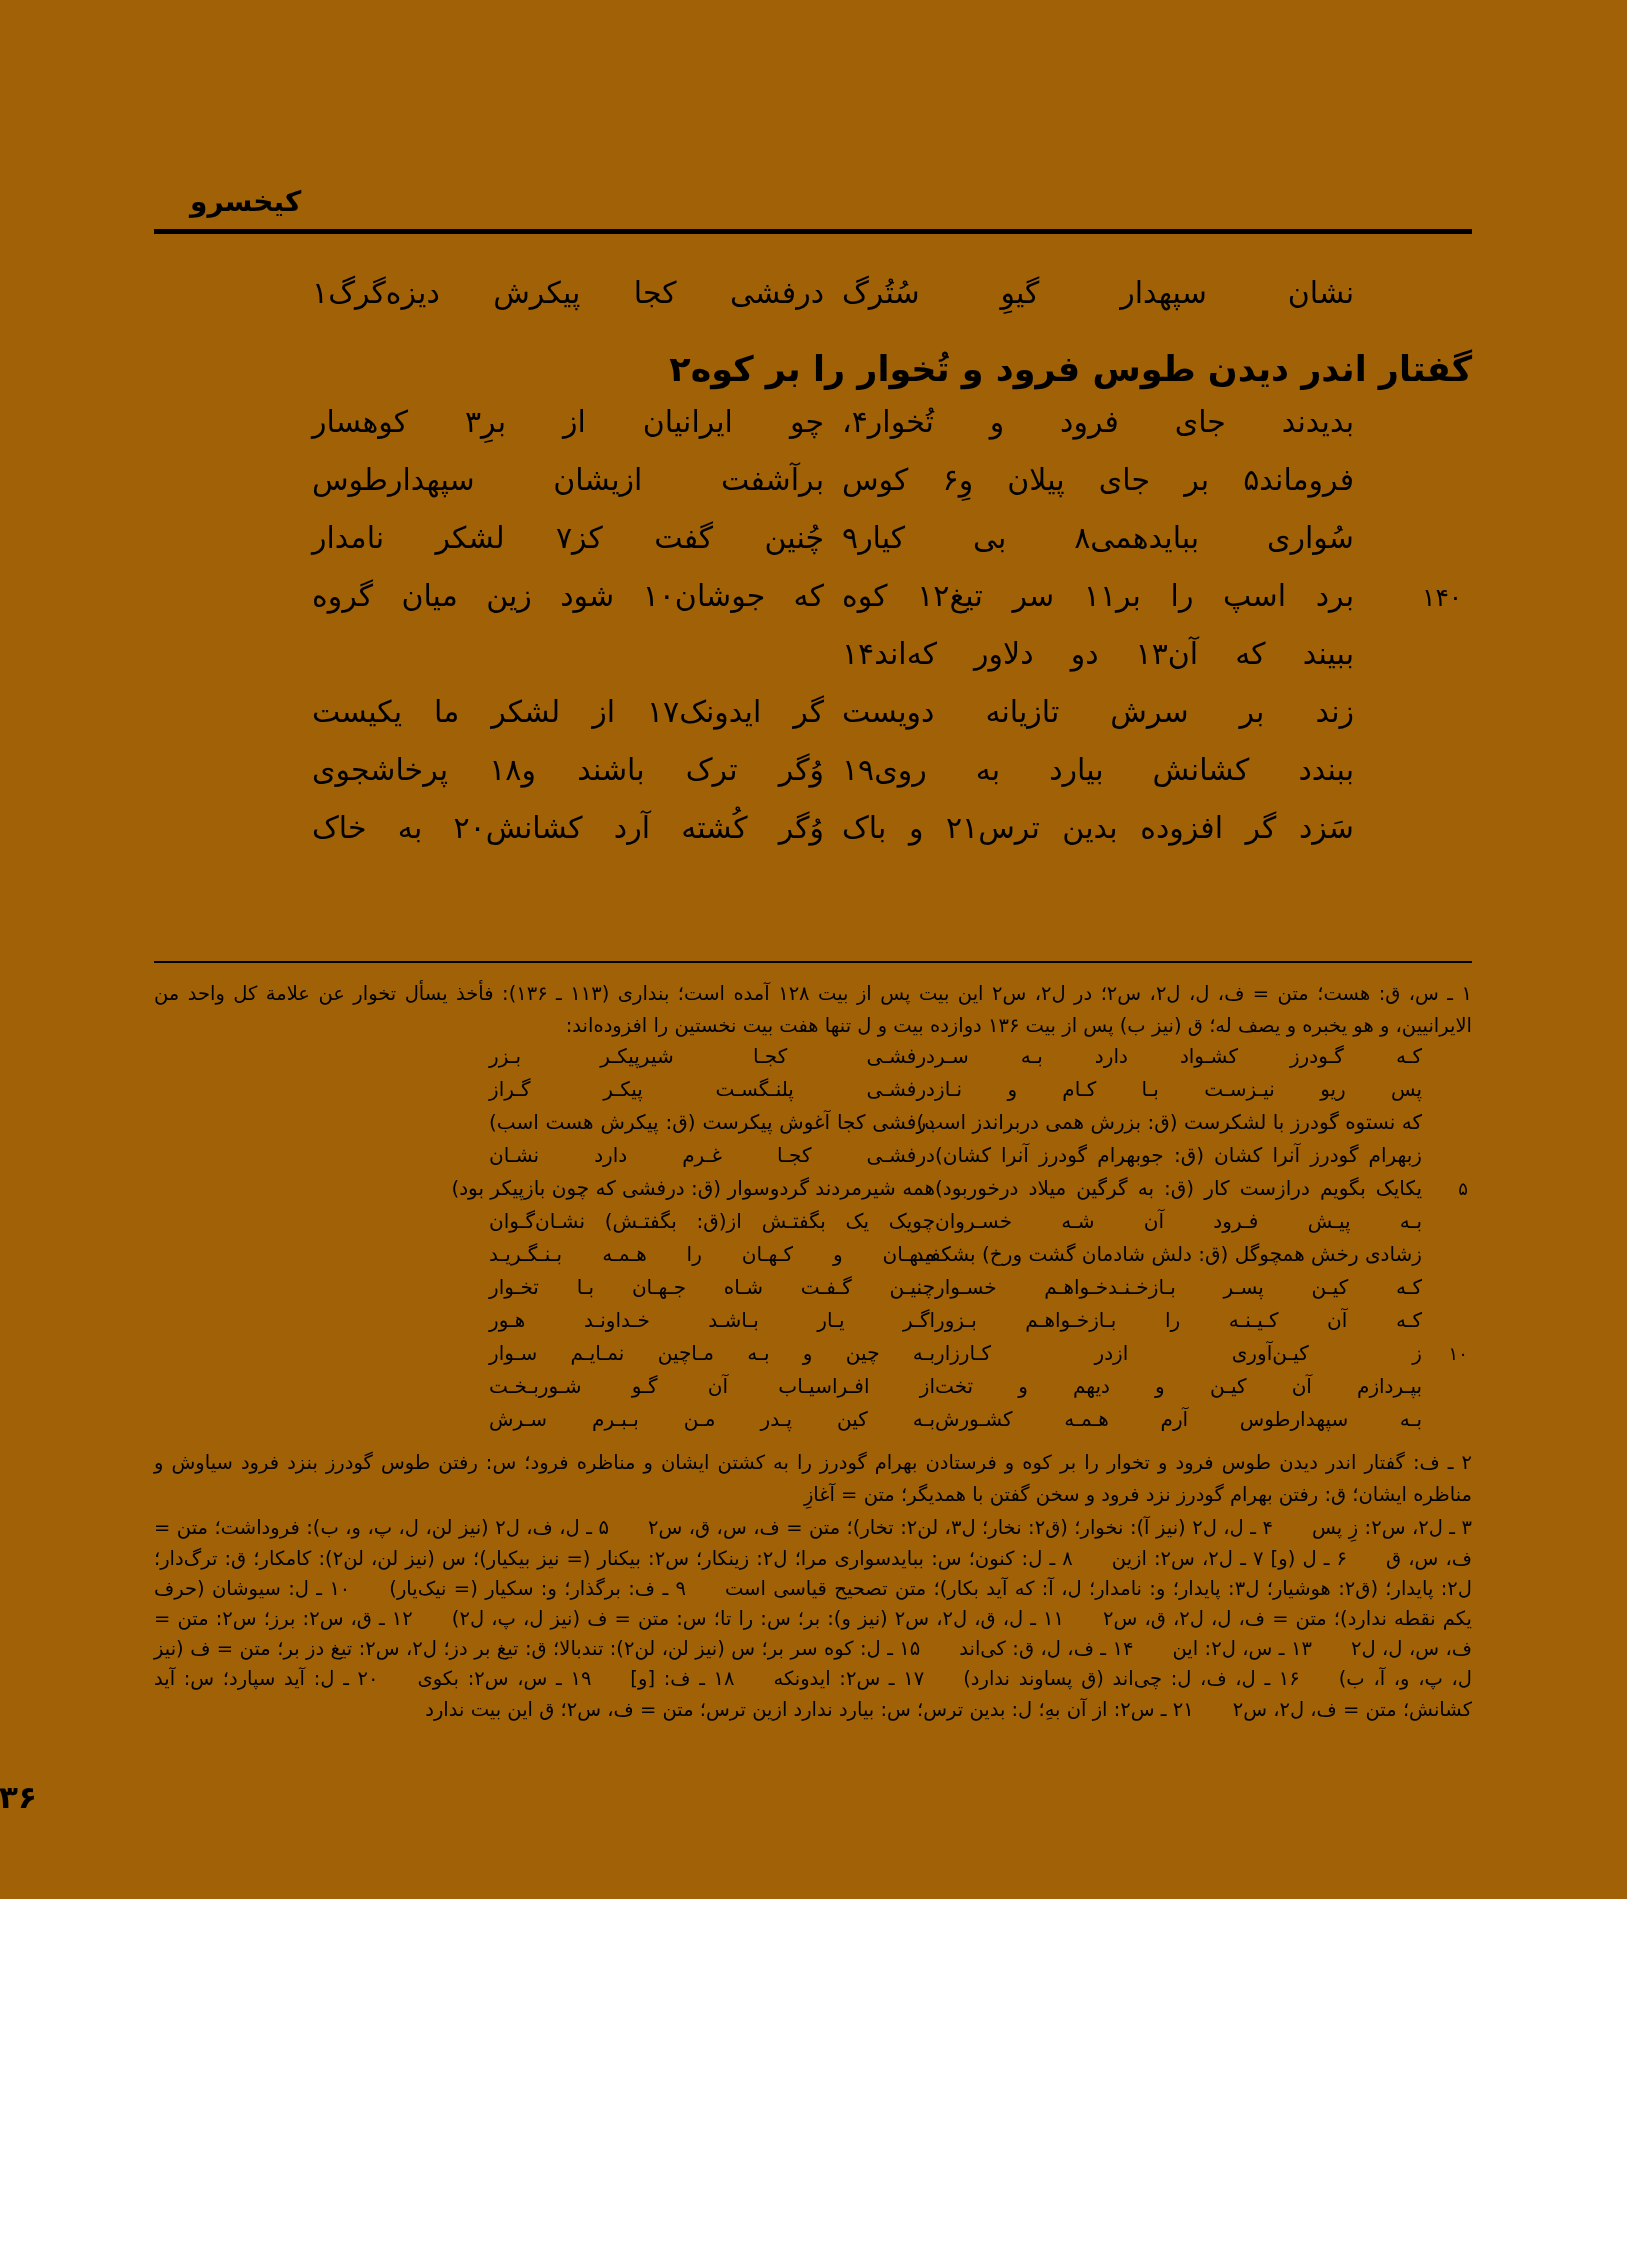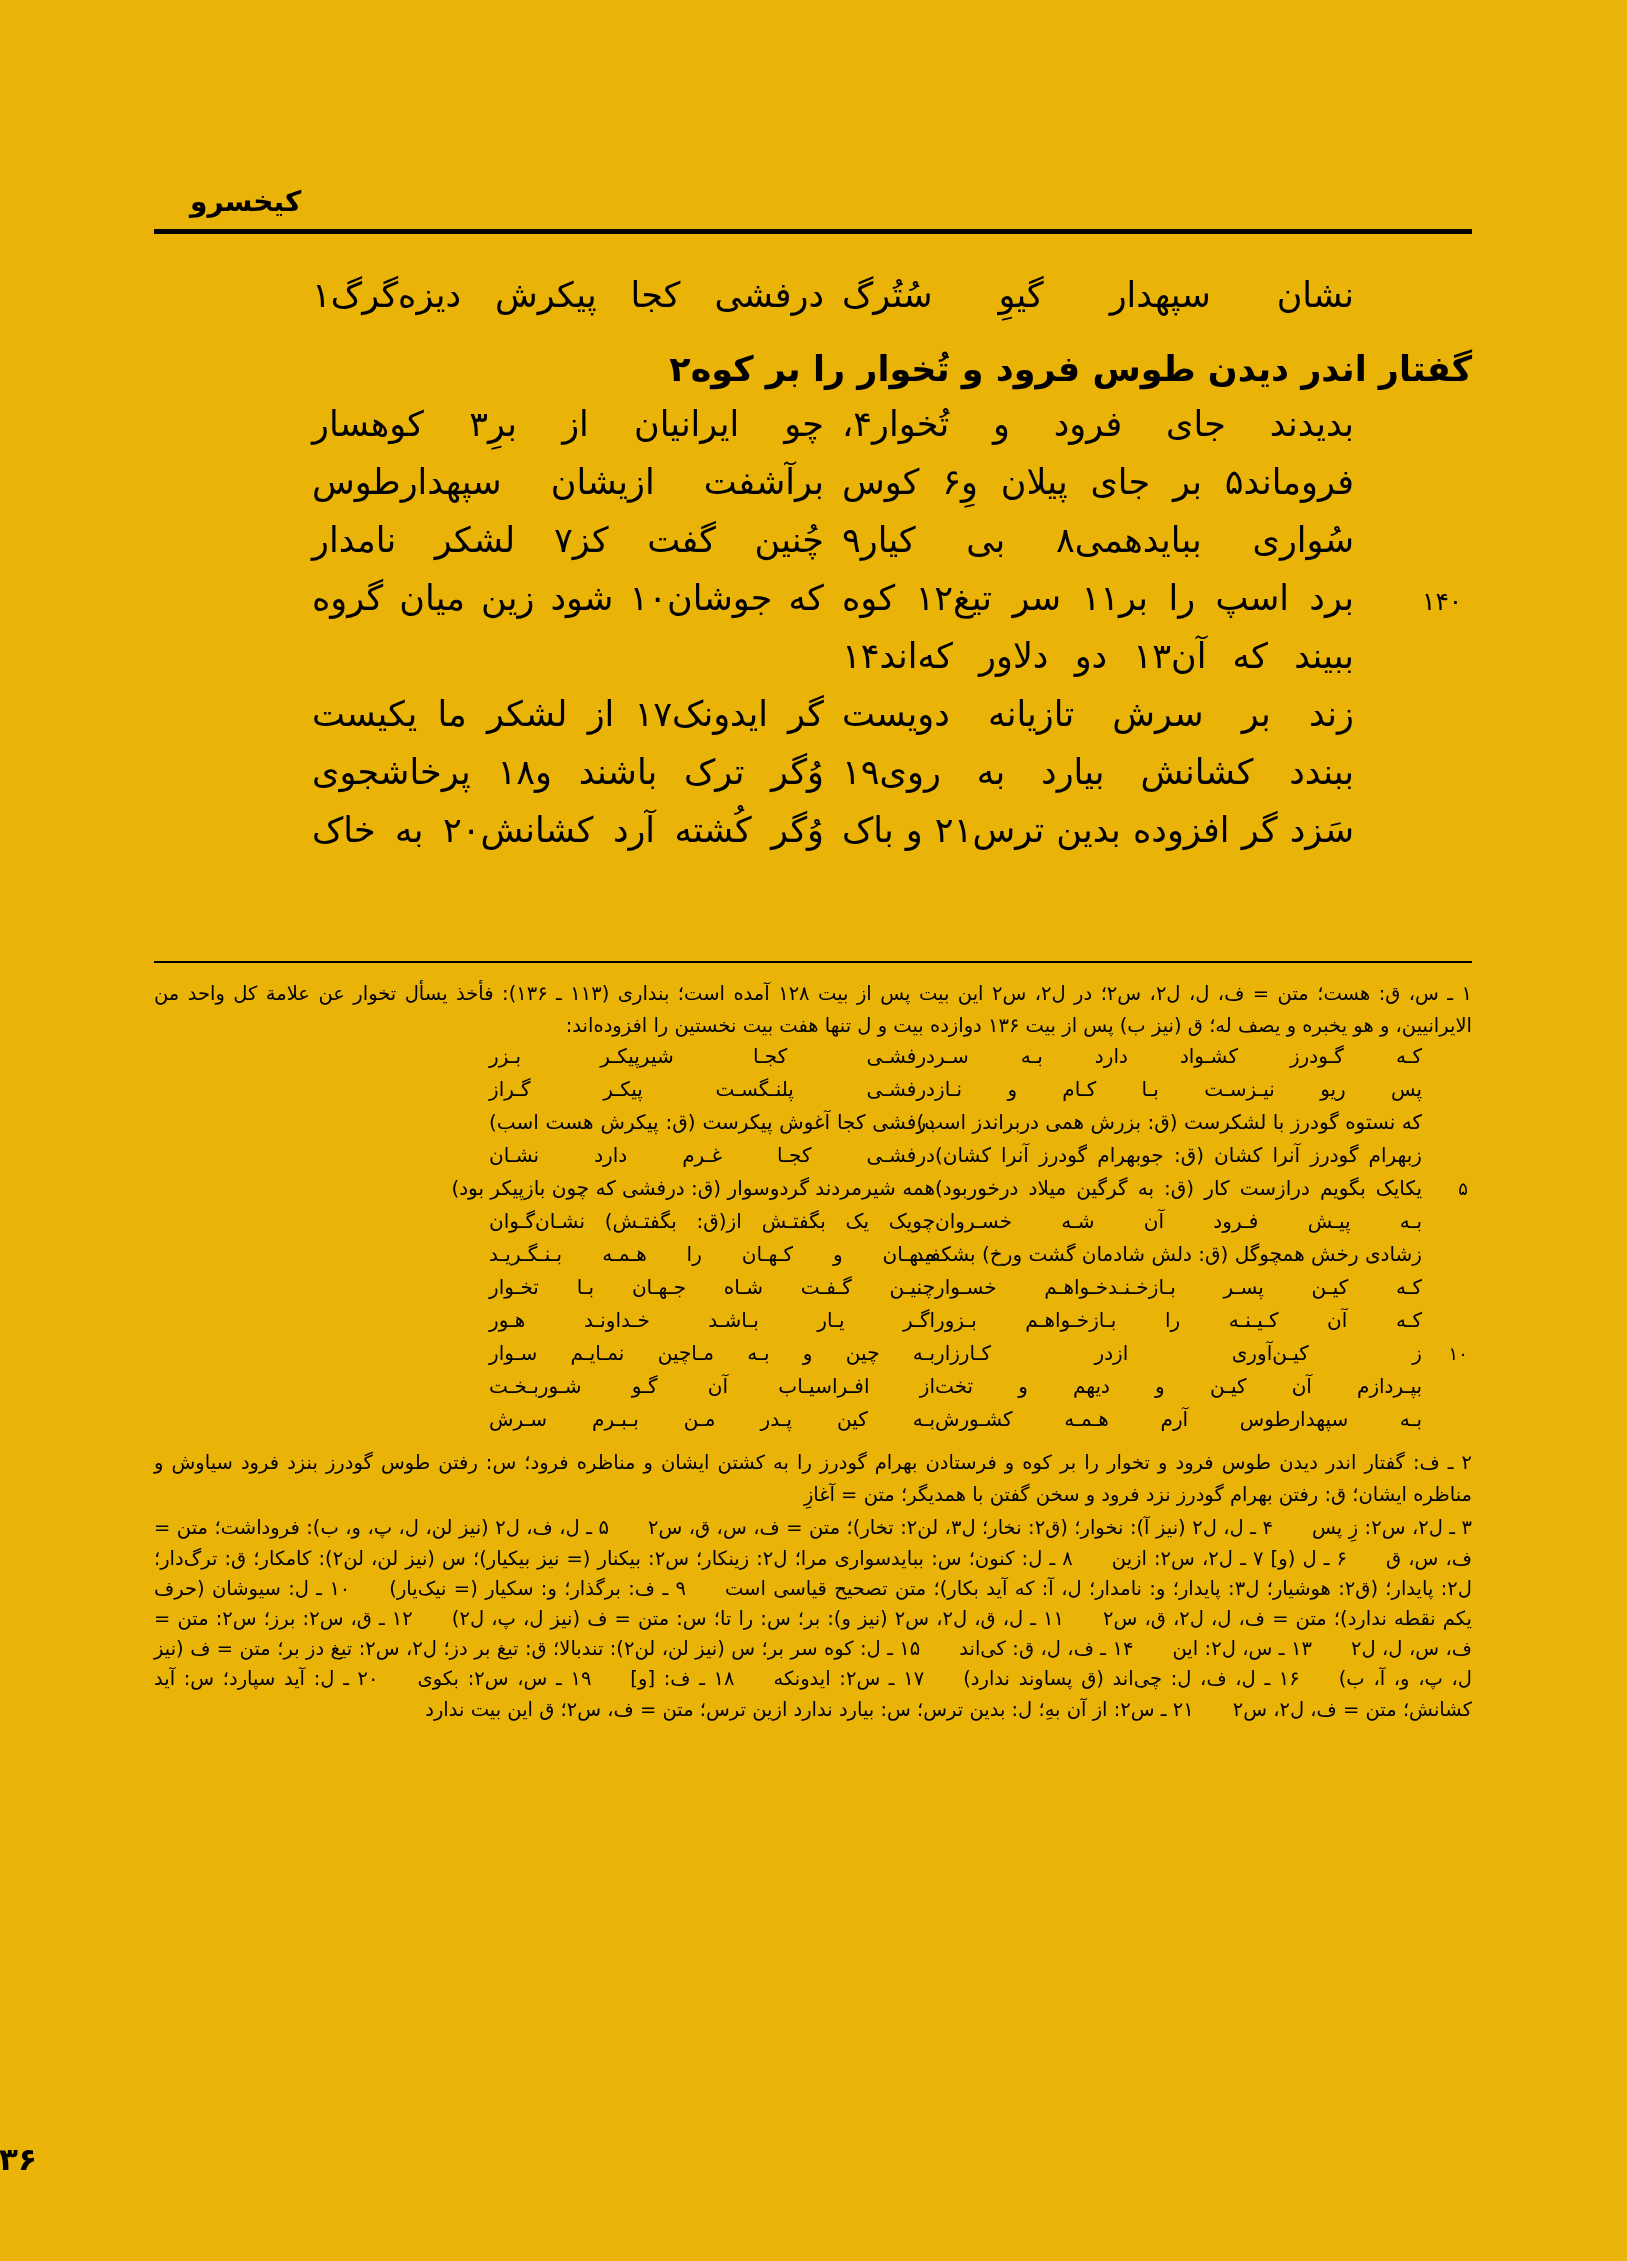--- a/index.html
+++ b/index.html
@@ -8,22 +8,22 @@
     padding: 0;
     background: #ffffff;
   }
   body {
     font-family: "DejaVu Sans", sans-serif;
     color: #000000;
   }
   .page {
     position: relative;
     width: 1628px;
-    height: 2261px;
-    background: #eab308;
+    height: 1899px;
+    background: #a16207;
     margin: 0 auto;
     box-sizing: border-box;
     overflow: hidden;
   }
 
   
   .runhead-wrap {
     position: absolute;
     top: 187px;
     right: 155px;
@@ -66,21 +66,21 @@
     text-align: right;
     font-size: 25px;
     padding-right: 9.7px;
     box-sizing: border-box;
     direction: rtl;
     color: #000;
   }
   .hemi {
     flex: 0 0 512px;
     width: 512px;
-    font-size: 35px;
+    font-size: 30px;
     line-height: 1.0;
     direction: rtl;
     text-align: justify;
     text-align-last: justify;
     white-space: nowrap;
     color: #000;
   }
   .hemi-1 { padding-left: 18px; }
   .hemi-2 { padding-left: 7px; }
 

